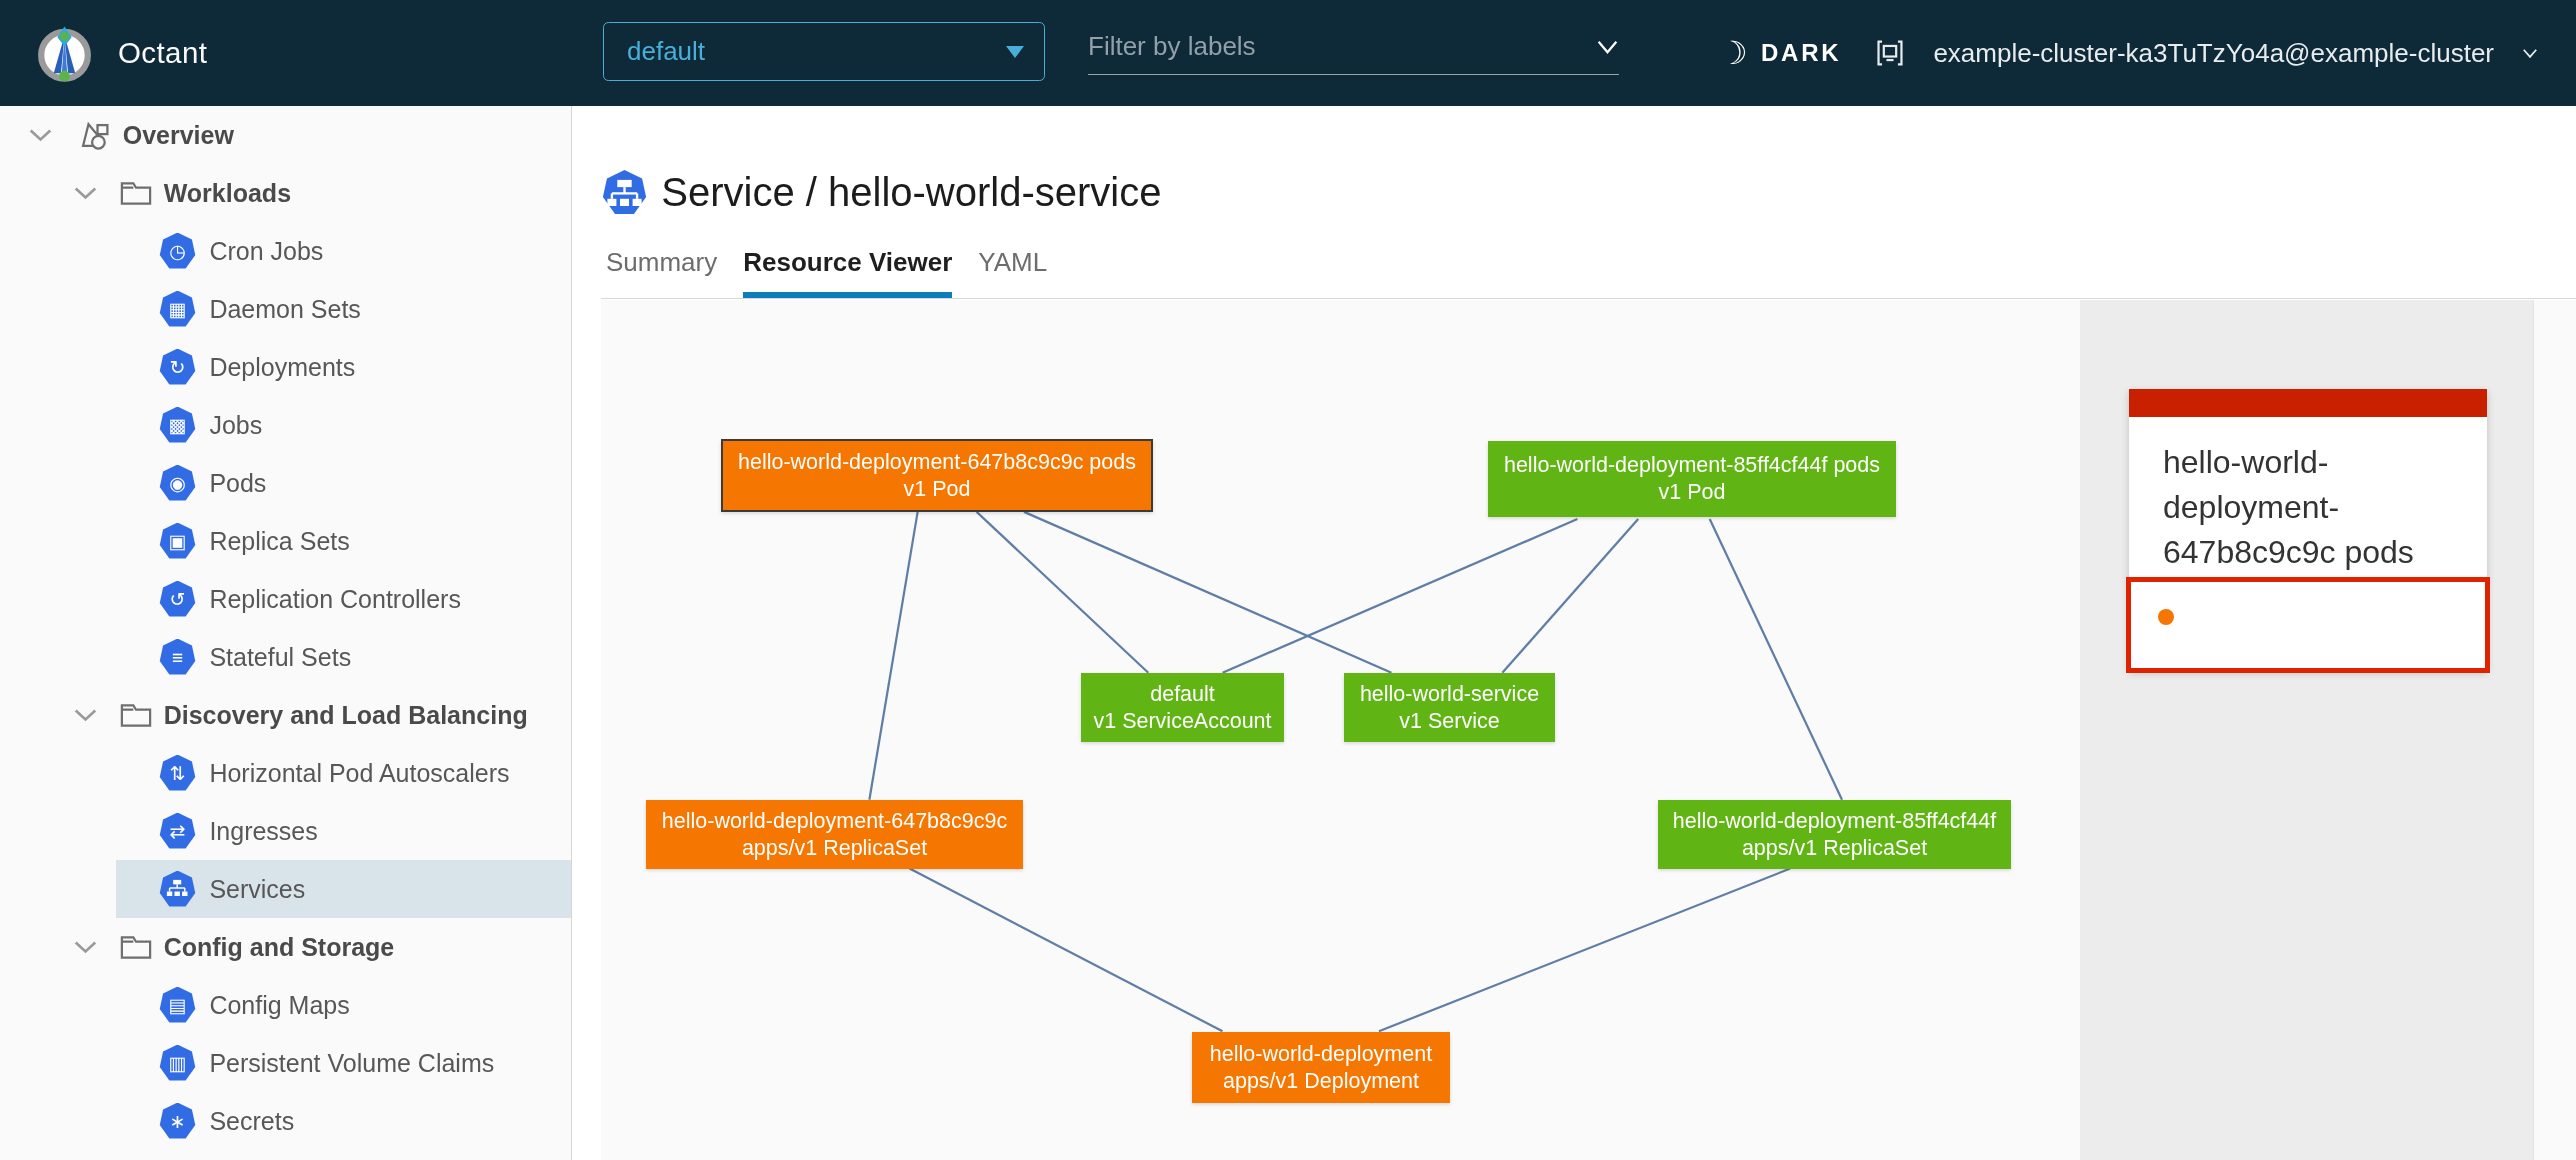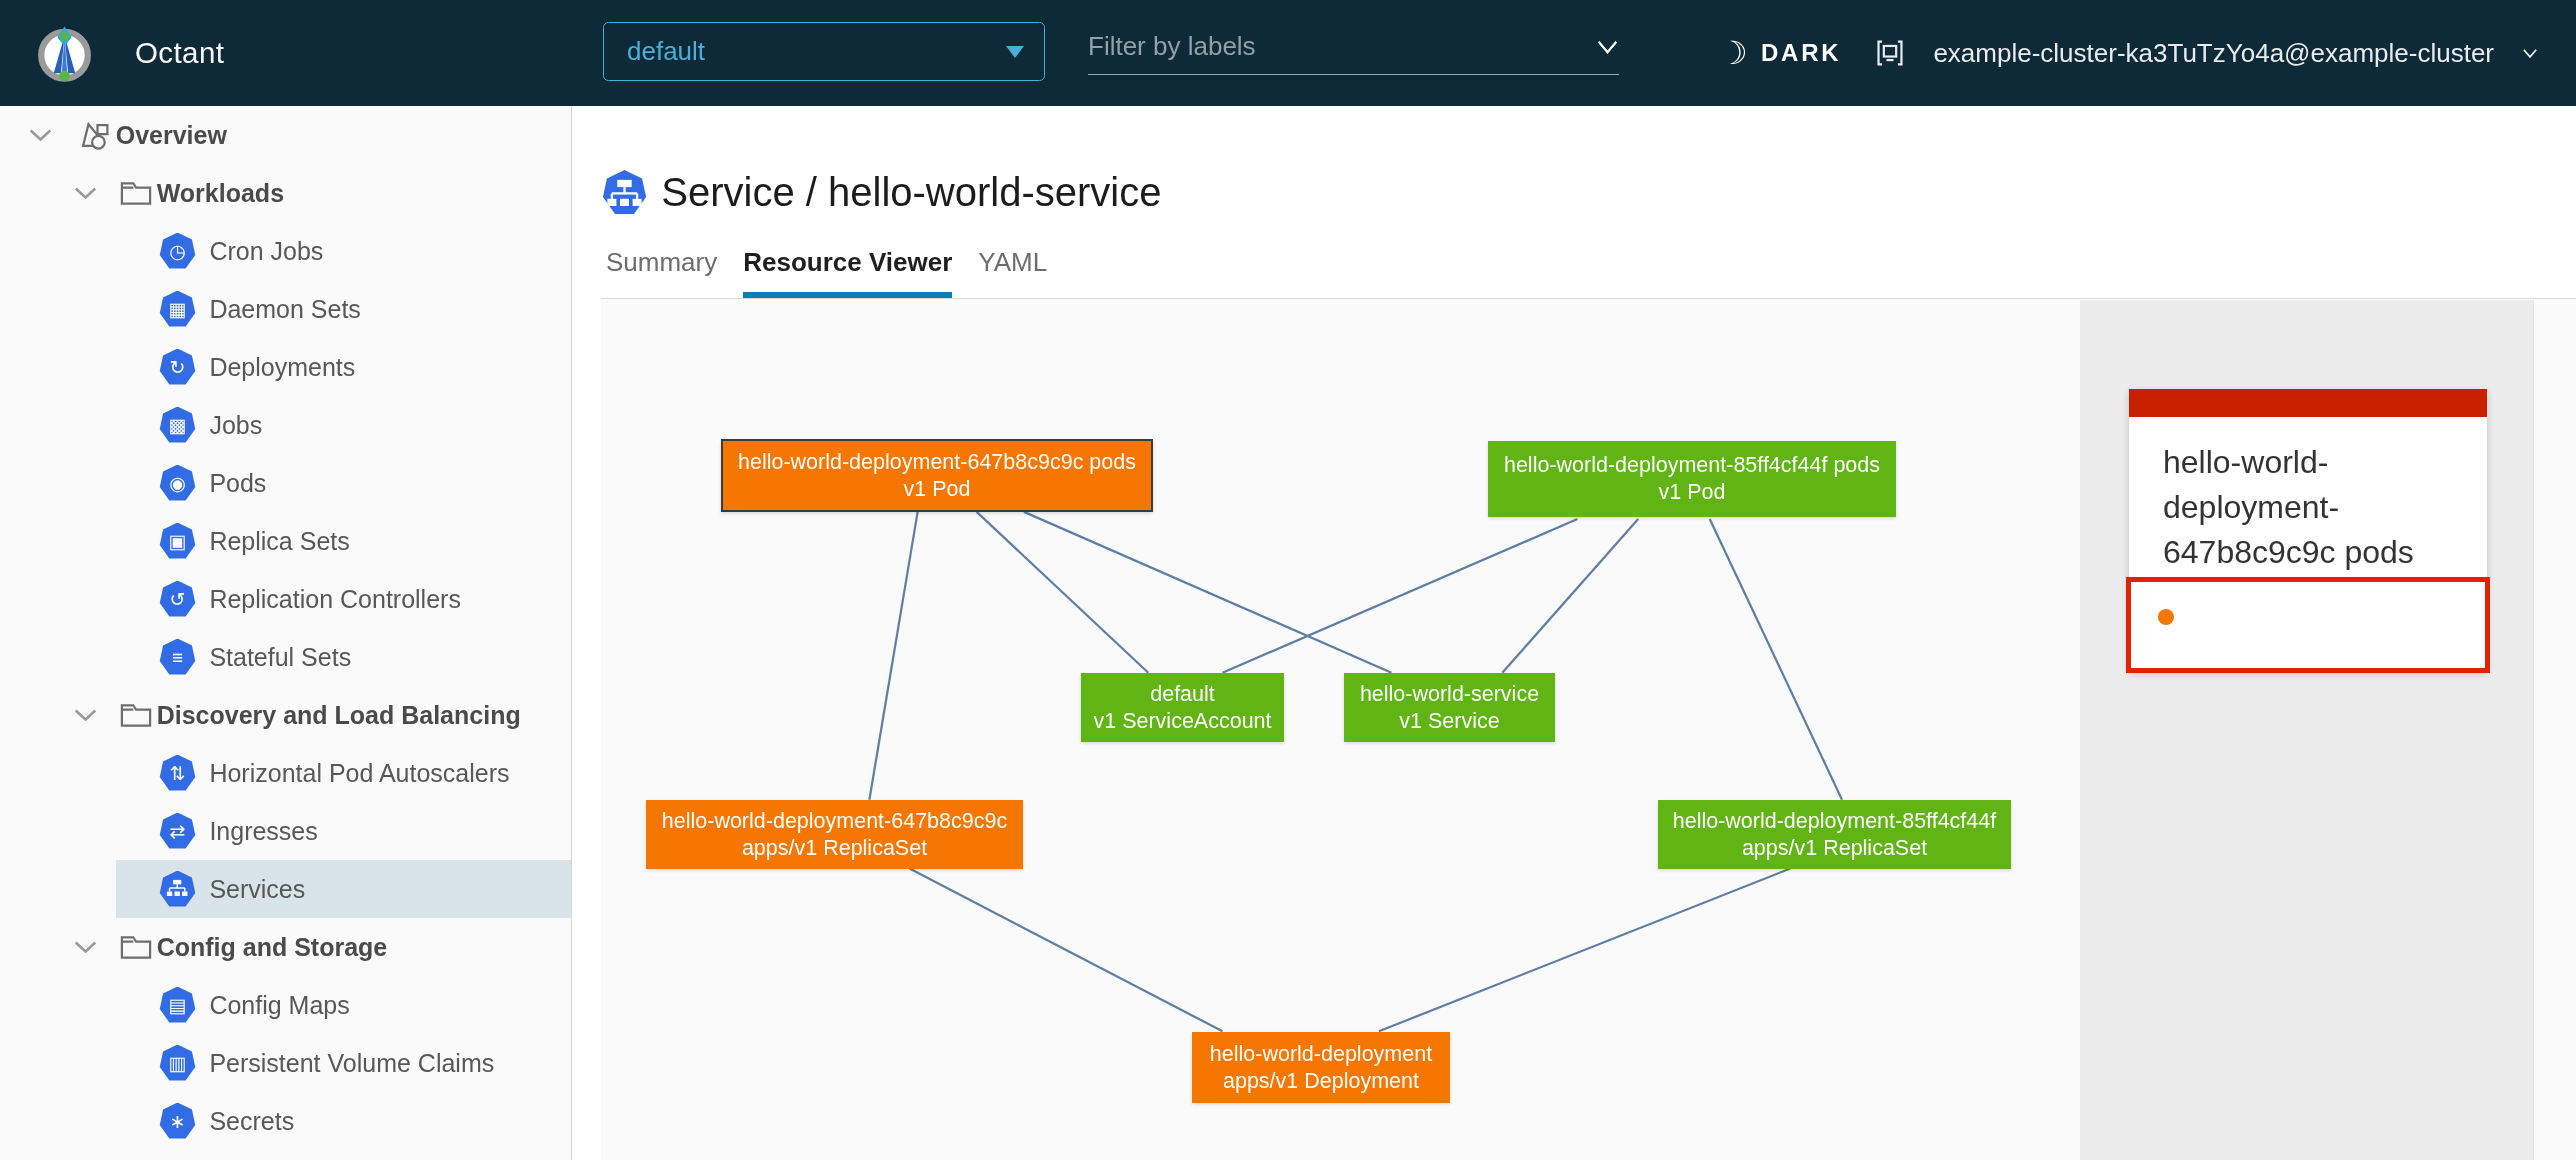--- a/index.html
+++ b/index.html
@@ -2,42 +2,42 @@
 <html style="font-size:14.3px"><head>
 <meta charset="utf-8">
 <style>
   *{box-sizing:border-box;margin:0;padding:0}
   html,body{width:2576px;height:1160px;overflow:hidden;background:#fff;
     font-family:"Liberation Sans",sans-serif;-webkit-font-smoothing:antialiased}
 
   
   .app-header{position:absolute;left:0;top:0;width:2576px;height:106px;background:#0e2938;display:flex;align-items:center}
   .logo-wrap{margin-left:34px;width:61px;height:61px;flex:0 0 auto}
-  .app-title{color:#fafafa;font-size:29.5px;font-weight:400;margin-left:40px;letter-spacing:0.4px}
+  .app-title{color:#fafafa;font-size:29.5px;font-weight:400;margin-left:23px;letter-spacing:0.4px}
   .ns-dd{position:absolute;left:603px;top:22.4px;width:442px;height:59px;border:1.8px solid #49afd9;border-radius:5.4px;display:flex;align-items:center;cursor:pointer}
   .ns-dd .val{color:#49afd9;font-size:26px;margin-left:23px}
   .ns-caret{margin-left:auto;margin-right:19.7px;width:0;height:0;border-left:9.8px solid transparent;border-right:9.8px solid transparent;border-top:12.5px solid #49afd9}
   .filter{position:absolute;left:1088px;top:19.7px;width:531px;height:55px;border-bottom:1.8px solid #9ba6ac;display:flex;align-items:center}
   .filter input{flex:1;background:transparent;border:none;outline:none;font-size:26px;color:#cfd8dc;font-family:"Liberation Sans",sans-serif}
   .filter input::placeholder{color:#92a0a8;opacity:1}
   .theme-toggle{position:absolute;left:1719px;top:0;height:106px;display:flex;align-items:center;gap:13.4px;cursor:pointer}
   .moon{color:#fff;font-size:32px;transform:scaleX(-1);line-height:1}
   .theme-label{color:#fff;font-size:24px;font-weight:700;letter-spacing:2.7px}
   .context-sel{position:absolute;right:38px;top:0;height:106px;display:flex;align-items:center;gap:28px;cursor:pointer}
   .context-label{color:#e8ecee;font-size:26px}
 
   
   .sidebar{position:absolute;left:0;top:106px;width:572px;height:1055px;background:#fafafa;border-right:1.8px solid #d6d6d6}
   .nav-row{height:58px;display:flex;align-items:center;cursor:pointer;white-space:nowrap}
   .nav-row.sel{background:linear-gradient(to right,transparent 116px,#d9e4ea 116px)}
   .chev{flex:0 0 auto}
   .r-root .chev{margin-left:27px}
   .r-group .chev{margin-left:72px}
   .g-icon{margin-left:19.7px;flex:0 0 auto}
-  .r-root .lbl,.r-group .lbl{margin-left:4px;font-size:25px;font-weight:700;color:#4a4a4a}
+  .r-root .lbl,.r-group .lbl{margin-left:11px;font-size:25px;font-weight:700;color:#4a4a4a}
   .hepta{margin-left:159px;width:37px;height:37px;background:#326ce5;flex:0 0 auto;display:flex;align-items:center;justify-content:center;
     clip-path:polygon(50% 0%,89% 19%,98% 61%,72% 97%,28% 97%,2% 61%,11% 19%)}
   .hepta .glyph{color:#fff;font-size:19px;line-height:1}
   .r-item .lbl{margin-left:13.4px;font-size:25px;font-weight:400;color:#575757}
 
   
   .main{position:absolute;left:572px;top:106px;width:2004px;height:1055px;background:#fff}
   .page-head{position:absolute;left:30px;top:63px;display:flex;align-items:center;gap:14.3px}
   .page-head h1{font-size:40px;font-weight:400;color:#1c1c1c}
   .tabs{position:absolute;left:34px;top:141px;display:flex;gap:26px}

